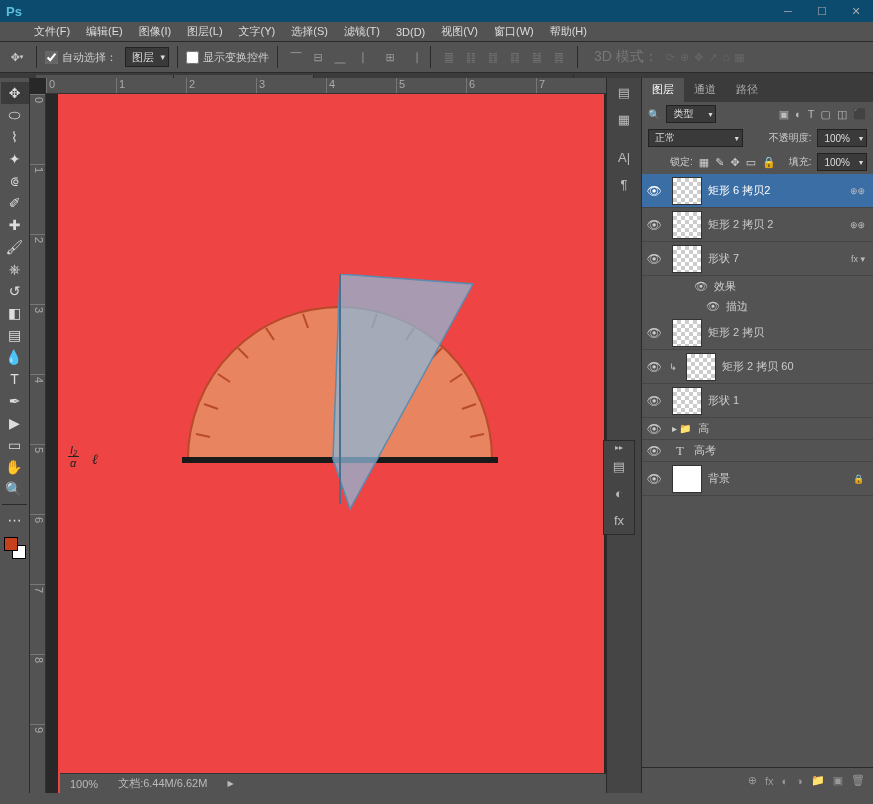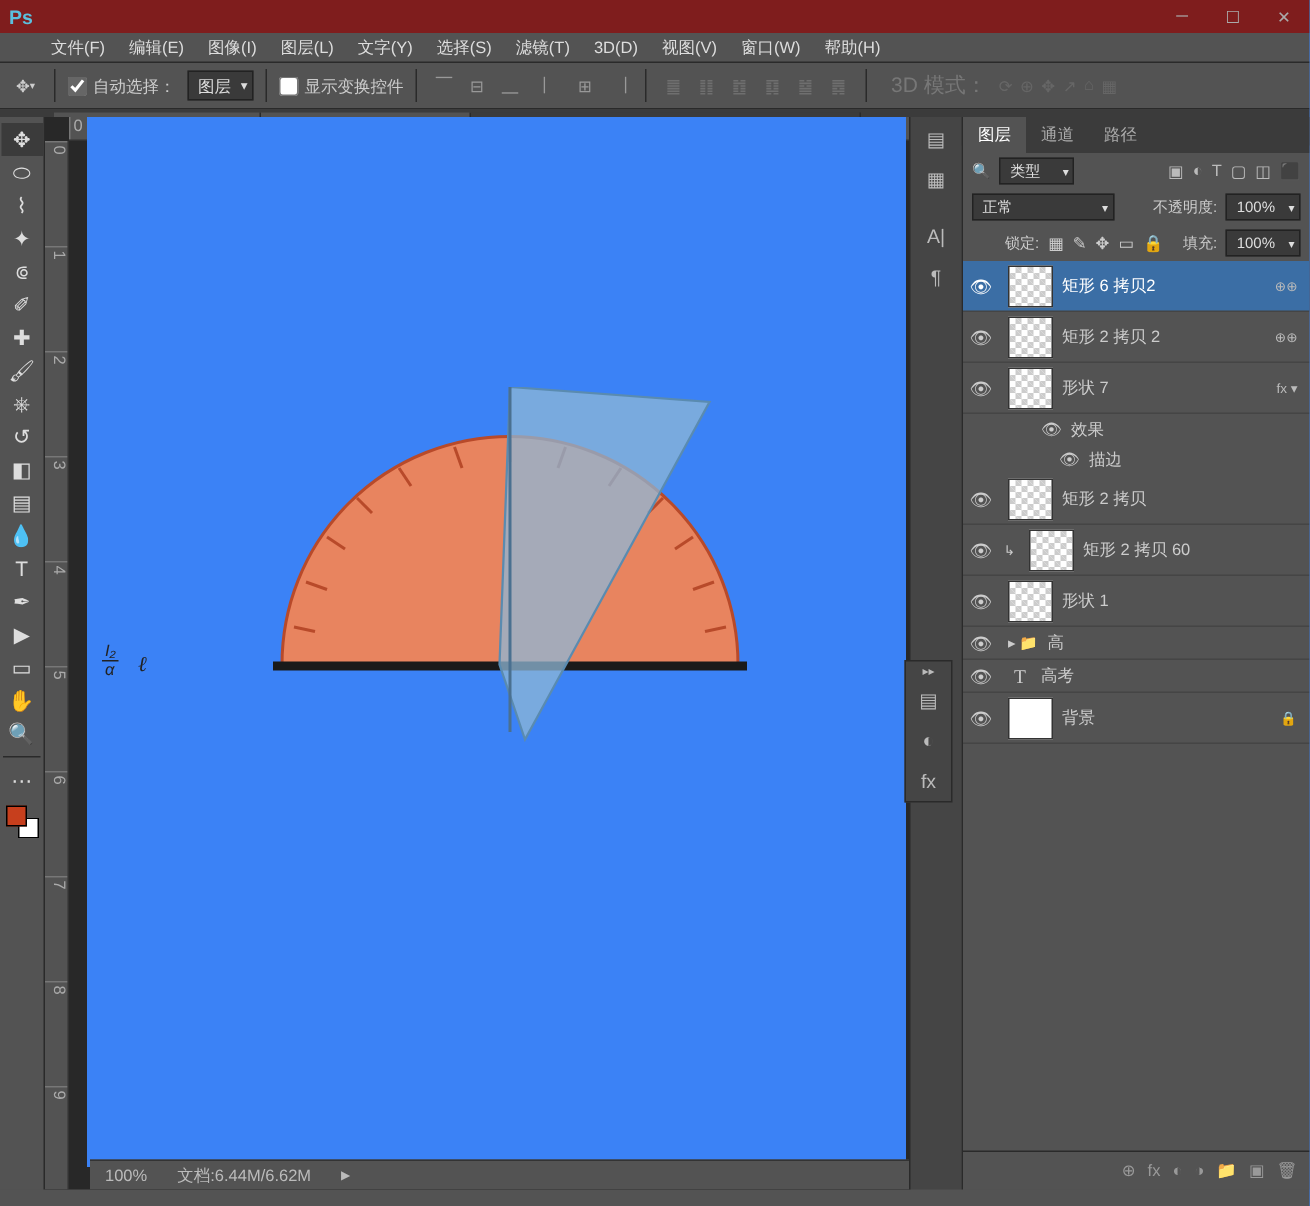--- a/index.html
+++ b/index.html
@@ -1,17 +1,17 @@
 <!DOCTYPE html>
 <html><head>
 <meta charset="utf-8">
 <style>
 * { margin:0; padding:0; box-sizing:border-box; font-family:"Microsoft YaHei",Arial,sans-serif; font-size:11px; user-select:none; }
 body { width:873px; height:804px; background:#535353; color:#ccc; overflow:hidden; position:relative; }
-.titlebar { height:22px; background:#7f1d1d; display:flex; align-items:center;justify-content:center; }
+.titlebar { height:22px; background:#0c4a6e; display:flex; align-items:center;justify-content:center; }
 .ps-logo { width:28px; height:22px; display:flex; align-items:center; justify-content:center; color:#5bc0de; font-weight:bold; font-size:13px; }
 .win-controls { margin-left:auto; display:flex; }
 .win-btn { width:34px; height:22px; display:flex; align-items:center; justify-content:center; color:#aaa; font-size:11px; }
 .menubar { height:19px; display:flex; align-items:center; padding-left:28px; gap:4px; }
 .menu-item { padding:2px 6px; color:#ddd; }
 .options-bar { height:32px; background:#535353; border-top:1px solid #2a2a2a; border-bottom:1px solid #2a2a2a; display:flex; align-items:center; padding:0 6px; gap:8px; }
 .opt-icon { width:22px; height:22px; display:flex; align-items:center; justify-content:center; color:#ccc; }
 .opt-sep { width:1px; height:22px; background:#2a2a2a; }
 .opt-check { display:flex; align-items:center; gap:4px; }
 .opt-select { background:#3a3a3a; border:1px solid #222; padding:1px 14px 1px 6px; position:relative; color:#ddd; height:20px; display:flex; align-items:center; }
@@ -27,21 +27,21 @@
 .tool { width:28px; height:22px; display:flex; align-items:center; justify-content:center; color:#ddd; font-size:14px; margin:0 auto; }
 .tool.active { background:#3b3b3b; }
 .tool-swatch { width:22px; height:22px; margin:6px auto; position:relative; }
 .swatch-fg { position:absolute; width:14px; height:14px; background:#c73f1d; border:1px solid #000; top:0; left:0; }
 .swatch-bg { position:absolute; width:14px; height:14px; background:#fff; border:1px solid #000; bottom:0; right:0; }
 .canvas-area { flex:1; background:#282828; position:relative; overflow:hidden; }
 .ruler-h { position:absolute; top:0; left:16px; right:0; height:16px; background:#535353; border-bottom:1px solid #333; display:flex; font-size:8px; color:#aaa; overflow:hidden; }
 .ruler-h span { width:70px; text-align:left; padding-left:2px; border-left:1px solid #777; flex-shrink:0; }
 .ruler-v { position:absolute; top:16px; left:0; bottom:0; width:16px; background:#535353; border-right:1px solid #333; display:flex; flex-direction:column; font-size:8px; color:#aaa; overflow:hidden; }
 .ruler-v span { height:70px; writing-mode:vertical-rl; text-align:left; padding-top:2px; border-top:1px solid #777; flex-shrink:0; }
-.canvas { position:absolute; top:0; left:28px; width:546px; height:700px; background:#3b82f6; }
+.canvas { position:absolute; top:16px; left:28px; width:546px; height:700px; background:#ef4444; }
 .protractor { position:absolute; left:120px; top:180px; }
 .status-bar { position:absolute; bottom:0; left:30px; height:20px; background:#535353; display:flex; align-items:center; gap:20px; padding:0 10px; color:#bbb; font-size:10px; border-top:1px solid #333; width:574px;}
 .right-dock { width:35px; background:#454545; border-left:1px solid #2a2a2a; }
 .dock-icon { width:30px; height:26px; display:flex; align-items:center; justify-content:center; color:#bbb; margin:1px auto; font-size:13px; }
 .panels { flex:1; background:#535353; display:flex; flex-direction:column; border-left:1px solid #2a2a2a; min-width:0; }
 .panel-tabs { height:24px; display:flex; background:#3b3b3b; }
 .panel-tab { padding:4px 10px; color:#aaa; }
 .panel-tab.active { background:#535353; color:#fff; }
 .panel-row { height:24px; display:flex; align-items:center; padding:0 6px; gap:6px; }
 .mini-select { background:#3a3a3a; border:1px solid #222; padding:1px 16px 1px 6px; color:#ddd; position:relative; height:18px; display:flex; align-items:center; font-size:10px; min-width:50px; }

